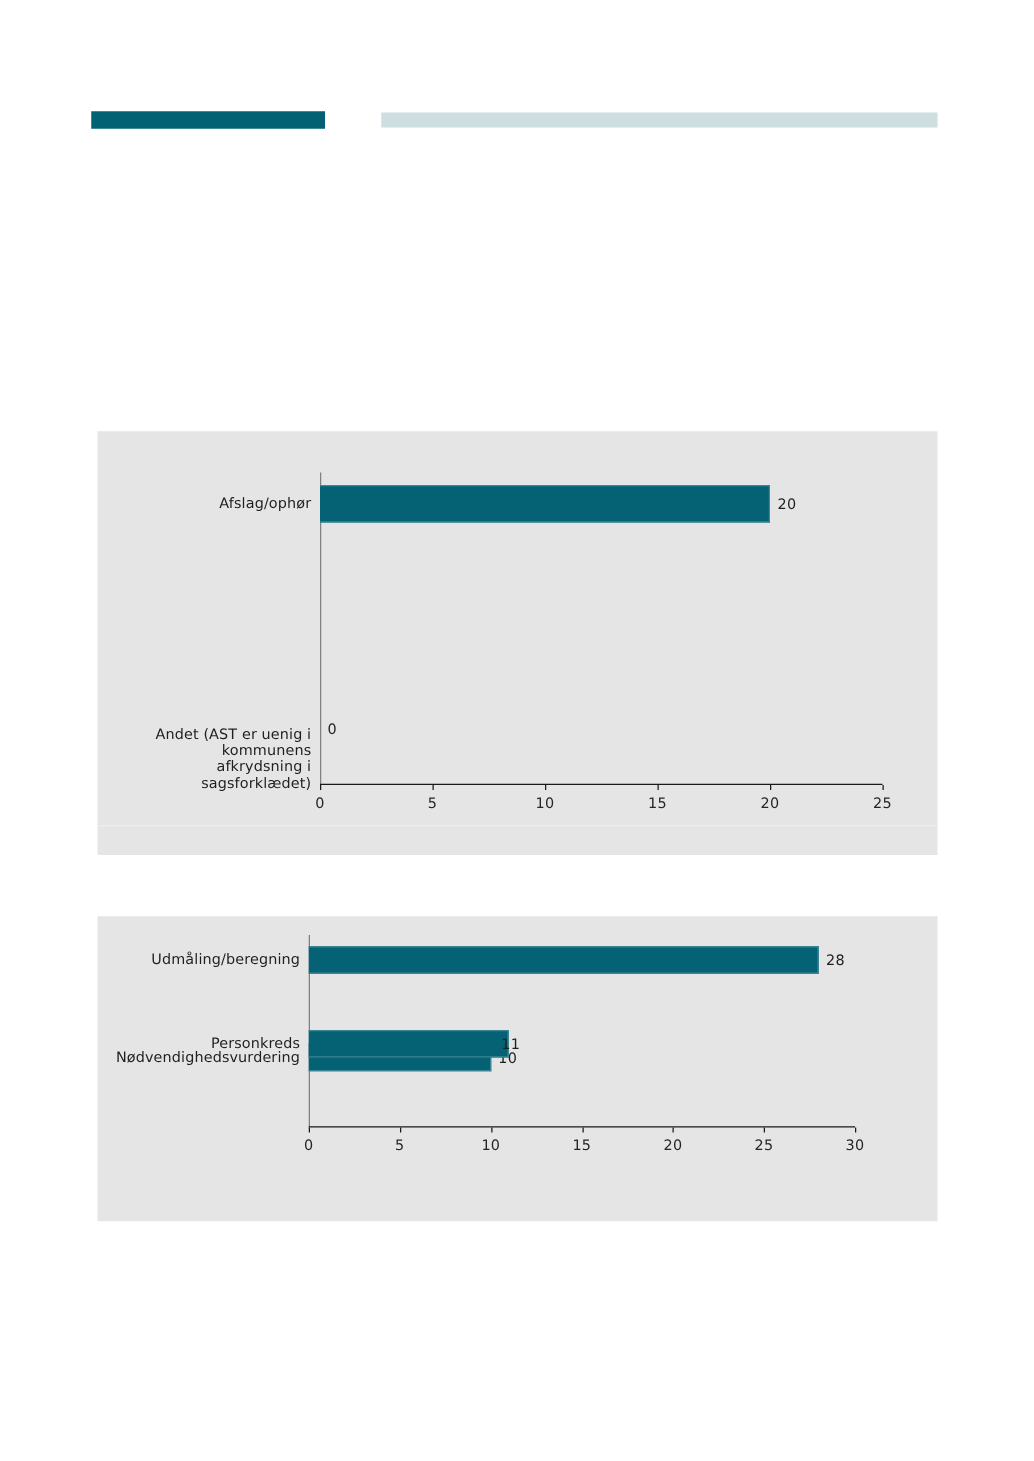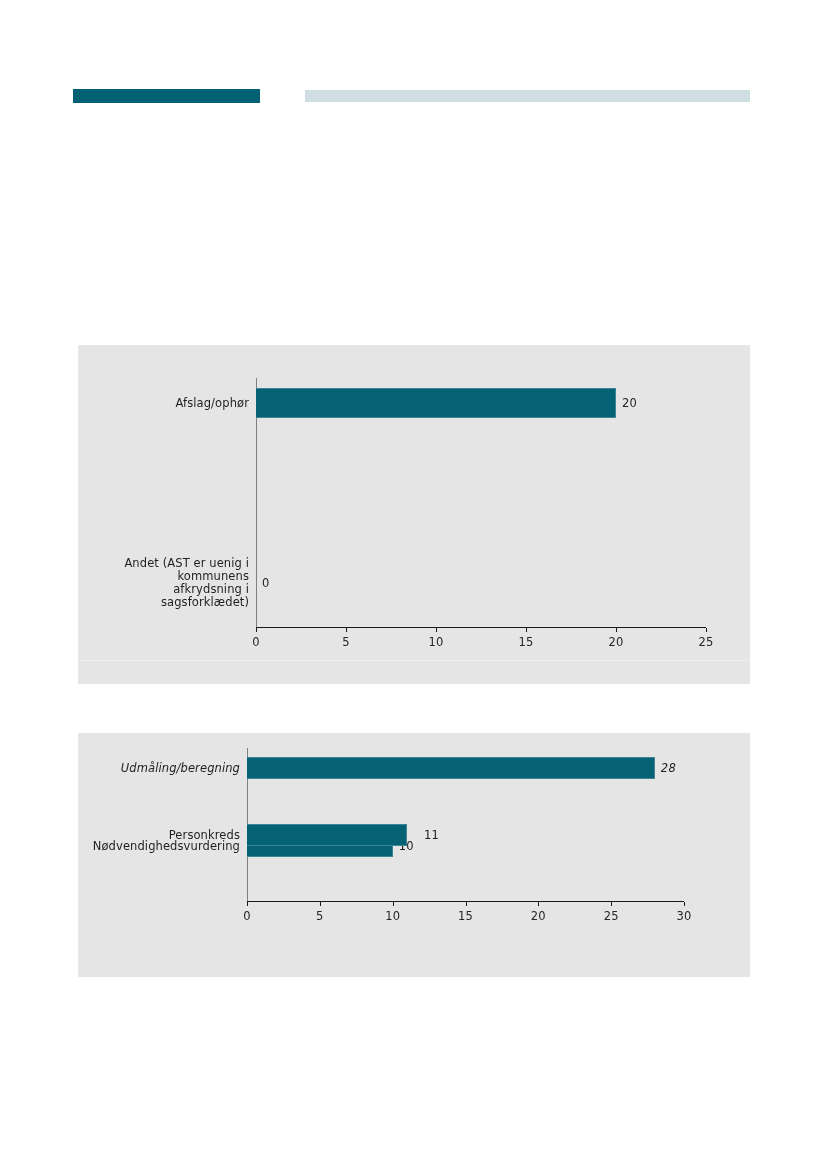--- a/index.html
+++ b/index.html
@@ -123,20 +123,21 @@
     font-size: 11.5px;
     line-height: 13px;
     color: #1f1f1f;
     white-space: nowrap;
     letter-spacing: 0.1px;
   }
   .cat-label.wrap {
     white-space: normal;
     width: 140px;
     right: 100%;
+    margin-top: 24px;
   }
 </style>
 </head>
 <body>
 
 <div class="hdr-bar-dark"></div>
 <div class="hdr-bar-light"></div>
 
 <div class="panel" id="panel-1">
   <div class="panel-hairline" style="top:315px;"></div>
@@ -186,21 +187,21 @@
       <div class="tick" style="left: 437px;"></div>
       <div class="ticklabel" style="left: 437px;">30</div>
       <div class="bar-row" style="top: 87px; height: 22px; width: 100%;">
         <div class="cat-label">Nødvendighedsvurdering</div>
         <div class="bar" style="width: 145.667px;"></div>
         <div class="bar-value" style="left: 151.667px;">10</div>
       </div>
       <div class="bar-row" style="top: 48px; height: 22px; width: 100%; margin-top: 28px;">
         <div class="cat-label">Personkreds</div>
         <div class="bar" style="width: 160.233px;"></div>
-        <div class="bar-value" style="left: 177px;">11</div>
-      </div>
-      <div class="bar-row" style="top: 9px; height: 22px; width: 100%; font-style: italic;">
+        <div class="bar-value" style="left: 154px;">11</div>
+      </div>
+      <div class="bar-row" style="top: 9px; height: 22px; width: 100%;">
         <div class="cat-label">Udmåling/beregning</div>
         <div class="bar" style="width: 407.867px;"></div>
         <div class="bar-value" style="left: 413.867px;">28</div>
       </div>
     </div>
 </div>
 
 </body></html>

